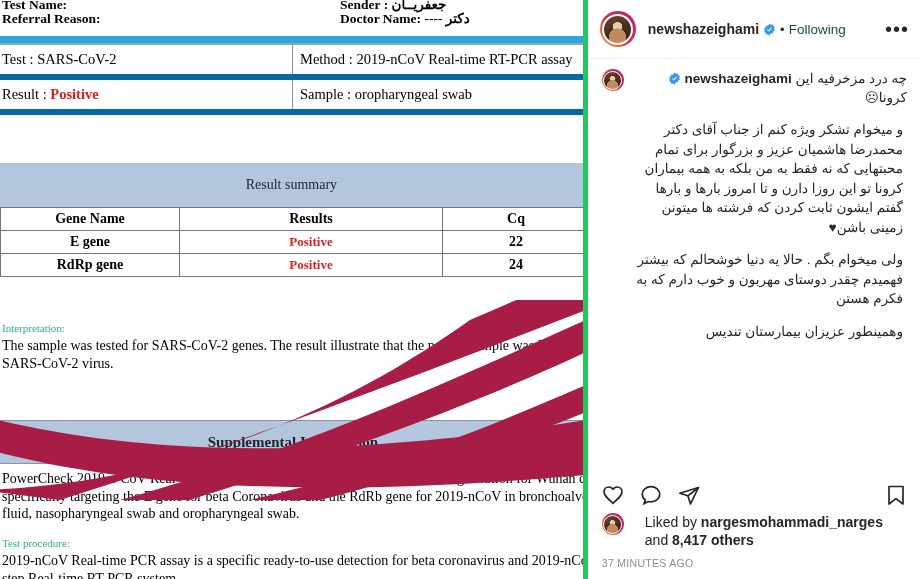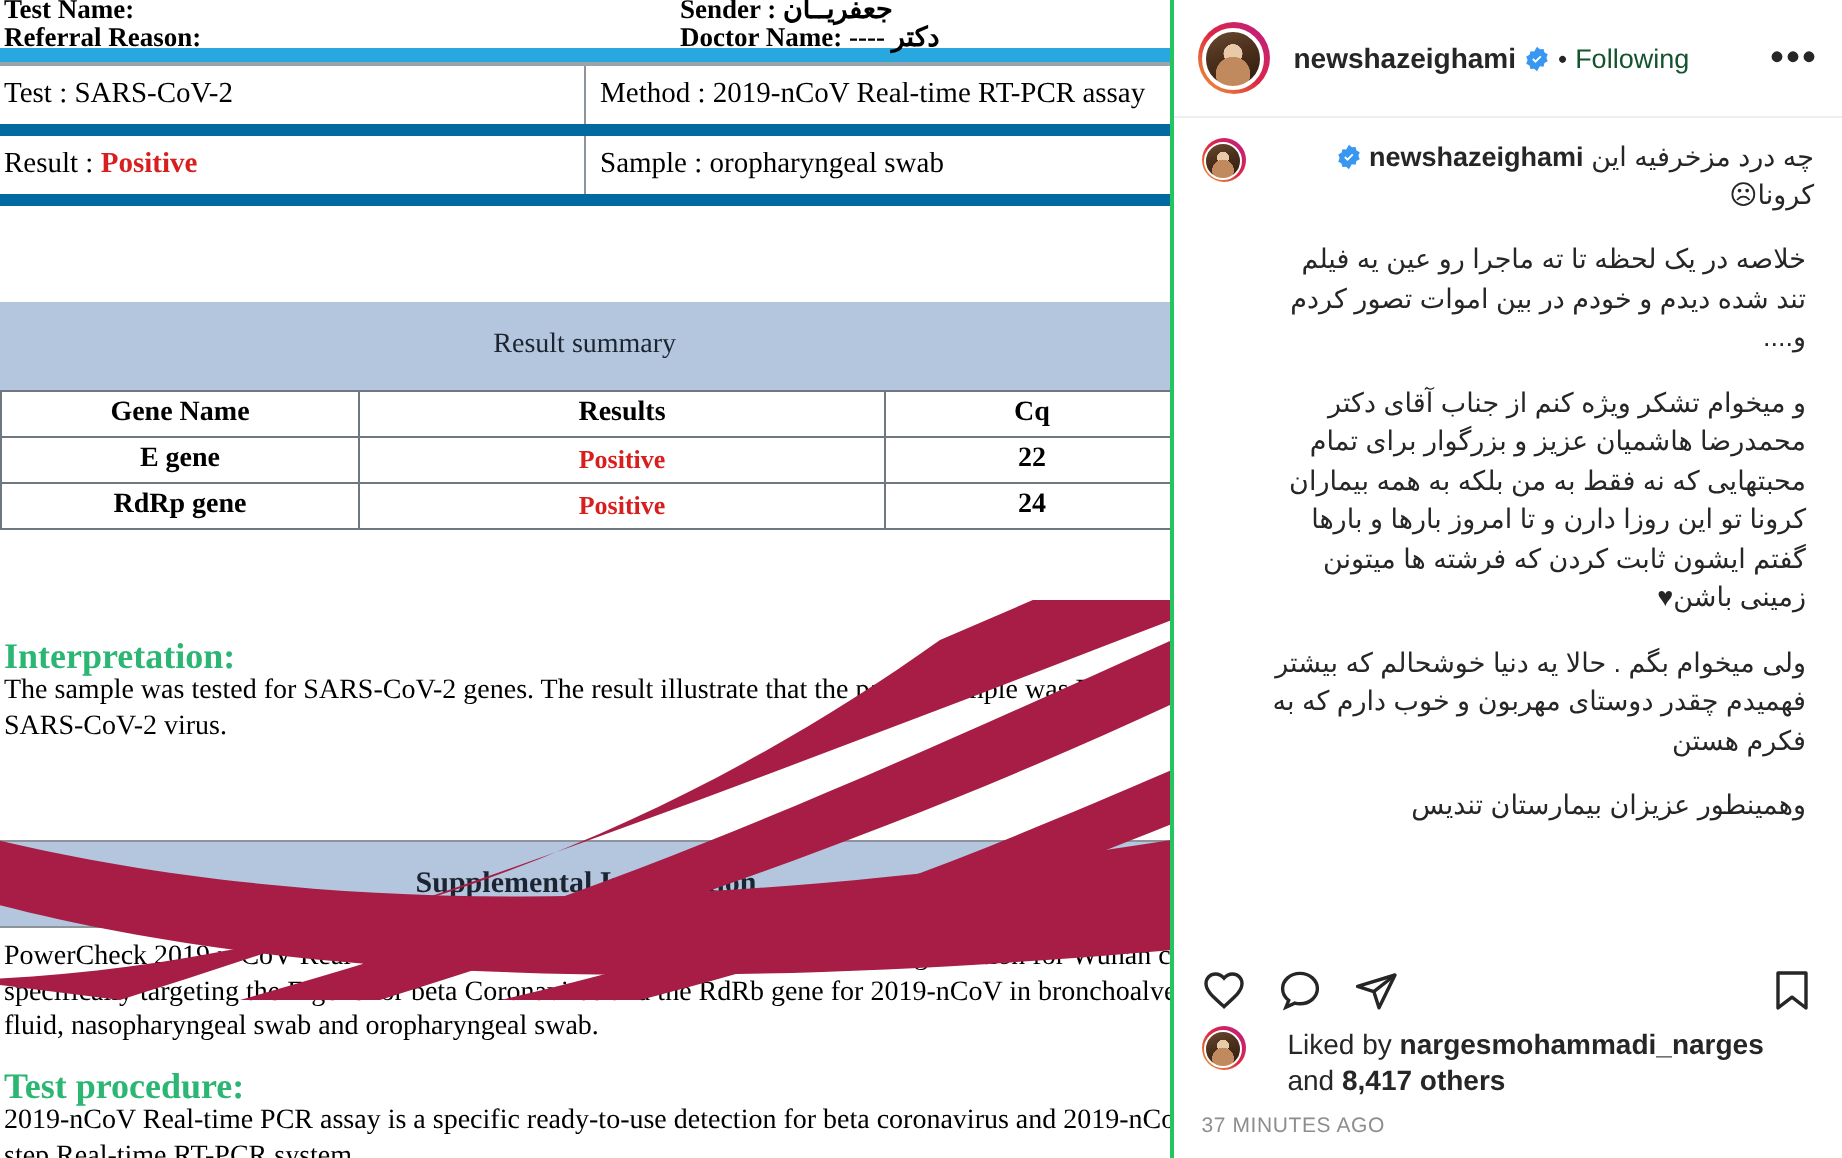--- a/index.html
+++ b/index.html
@@ -10,21 +10,21 @@
   }
   #root{position:relative;width:921px;height:579px;display:flex;}
 
   
   #report{
     position:relative;width:586px;height:579px;overflow:hidden;
     background:#ffffff;
     font-family:"Liberation Serif", serif;
     color:#000;
   }
-  .rep-head{position:relative;height:24px;padding:0 0 0 2px;}
+  .rep-head{position:relative;height:36px;padding:0 0 0 2px;}
   .rep-head .col-l{position:absolute;left:2px;top:-2px;}
   .rep-head .col-r{position:absolute;left:340px;top:-2px;text-align:left;}
   .hd-line{font-weight:bold;font-size:13.5px;line-height:14px;white-space:nowrap;}
   .rtl{direction:rtl;unicode-bidi:bidi-override;}
 
   .bluebar{height:7px;background:#29a8e0;width:586px;}
   .greyline{height:2px;background:#9aa4ad;width:586px;}
 
   .inforow{position:relative;height:29px;border-bottom:6px solid #0369a1;}
   .inforow .vdiv{position:absolute;left:292px;top:0;width:1px;height:29px;background:#8d949b;}
@@ -41,38 +41,38 @@
   }
   .tbl{width:586px;border-collapse:collapse;table-layout:fixed;}
   .tbl td,.tbl th{
     border:1px solid #6f7880;font-weight:bold;
     font-size:14px;text-align:center;height:22px;padding:0;
     font-family:"Liberation Serif", serif;
   }
   .tbl .c1{width:178px;} .tbl .c2{width:262px;} .tbl .c3{width:146px;}
   .tbl td.redcell{color:#d81f1f;font-weight:bold;font-size:13px;}
 
-  .sec-title{color:#2bb673;font-weight:bold;font-size:18px;margin:0;line-height:17px;}
+  .sec-title{color:#2bb673;font-weight:normal;font-size:11px;margin:0;line-height:17px;}
   .body-txt{font-size:14px;line-height:17.5px;margin:0;white-space:nowrap;}
   .interp{position:absolute;left:2px;top:320px;width:700px;}
   .supbanner{
     position:absolute;left:0;top:420px;width:586px;height:42px;background:#b4c6de;
     border-top:1px solid #8d949b;border-bottom:1px solid #8d949b;
     display:flex;align-items:center;justify-content:center;
     font-size:15px;font-weight:bold;color:#1b2430;
   }
   .supbody{position:absolute;left:2px;top:470px;width:760px;}
   .procblock{position:absolute;left:2px;top:535px;width:760px;}
 
   
   #ribbon{position:absolute;left:0;top:300px;width:586px;height:200px;pointer-events:none;}
 
   
   #insta{
-    width:335px;height:579px;background:#fff;border-left:2px solid #22c55e;
+    width:335px;height:579px;background:#fff;border-left:5px solid #22c55e;
     position:relative;font-family:"Liberation Sans", sans-serif;color:#262626;
     display:flex;flex-direction:column;
   }
   .ig-header{
     height:59px;border-bottom:1px solid #efefef;display:flex;align-items:center;
     padding:0 12px;box-sizing:border-box;flex:0 0 auto;
   }
   .avatar-ring{
     width:36px;height:36px;border-radius:50%;flex:0 0 auto;
     background:linear-gradient(45deg,#f09433,#e6683c 25%,#dc2743 50%,#cc2366 75%,#bc1888);
@@ -225,22 +225,20 @@
         <div class="cap-body">
           <div class="cap-first">
             <span>چه درد مزخرفیه این</span>
             <span class="cap-name">newshazeighami</span>
             <svg class="verified" viewBox="0 0 24 24">
               <path fill="#3897f0" d="M12 .8l2.6 2.2 3.4-.3.9 3.3 3 1.7-1.2 3.2 1.2 3.2-3 1.7-.9 3.3-3.4-.3L12 23.2 9.4 21l-3.4.3-.9-3.3-3-1.7L3.3 13 2.1 9.8l3-1.7.9-3.3 3.4.3z"></path>
               <path fill="#fff" d="M10.6 15.6l-3-3 1.2-1.2 1.8 1.8 4.3-4.3 1.2 1.2z"></path>
             </svg>
           </div>
           <div class="cap-first">کرونا☹</div>
-          <div class="cap-para">خلاصه در یک لحظه تا ته ماجرا رو عین یه فیلم تند
-شده دیدم و خودم در بین اموات تصور کردم و....</div>
           <div class="cap-para">و میخوام تشکر ویژه کنم از جناب آقای دکتر
 محمدرضا هاشمیان عزیز و بزرگوار برای تمام
 محبتهایی که نه فقط به من بلکه به همه بیماران کرونا
 تو این روزا دارن
 و تا امروز بارها و بارها گفتم ایشون ثابت کردن که
 فرشته ها میتونن زمینی باشن♥</div>
           <div class="cap-para">ولی میخوام بگم . حالا یه دنیا خوشحالم که بیشتر
 فهمیدم چقدر دوستای مهربون و خوب دارم که به
 فکرم هستن</div>
           <div class="cap-para">وهمینطور عزیزان بیمارستان تندیس</div>

